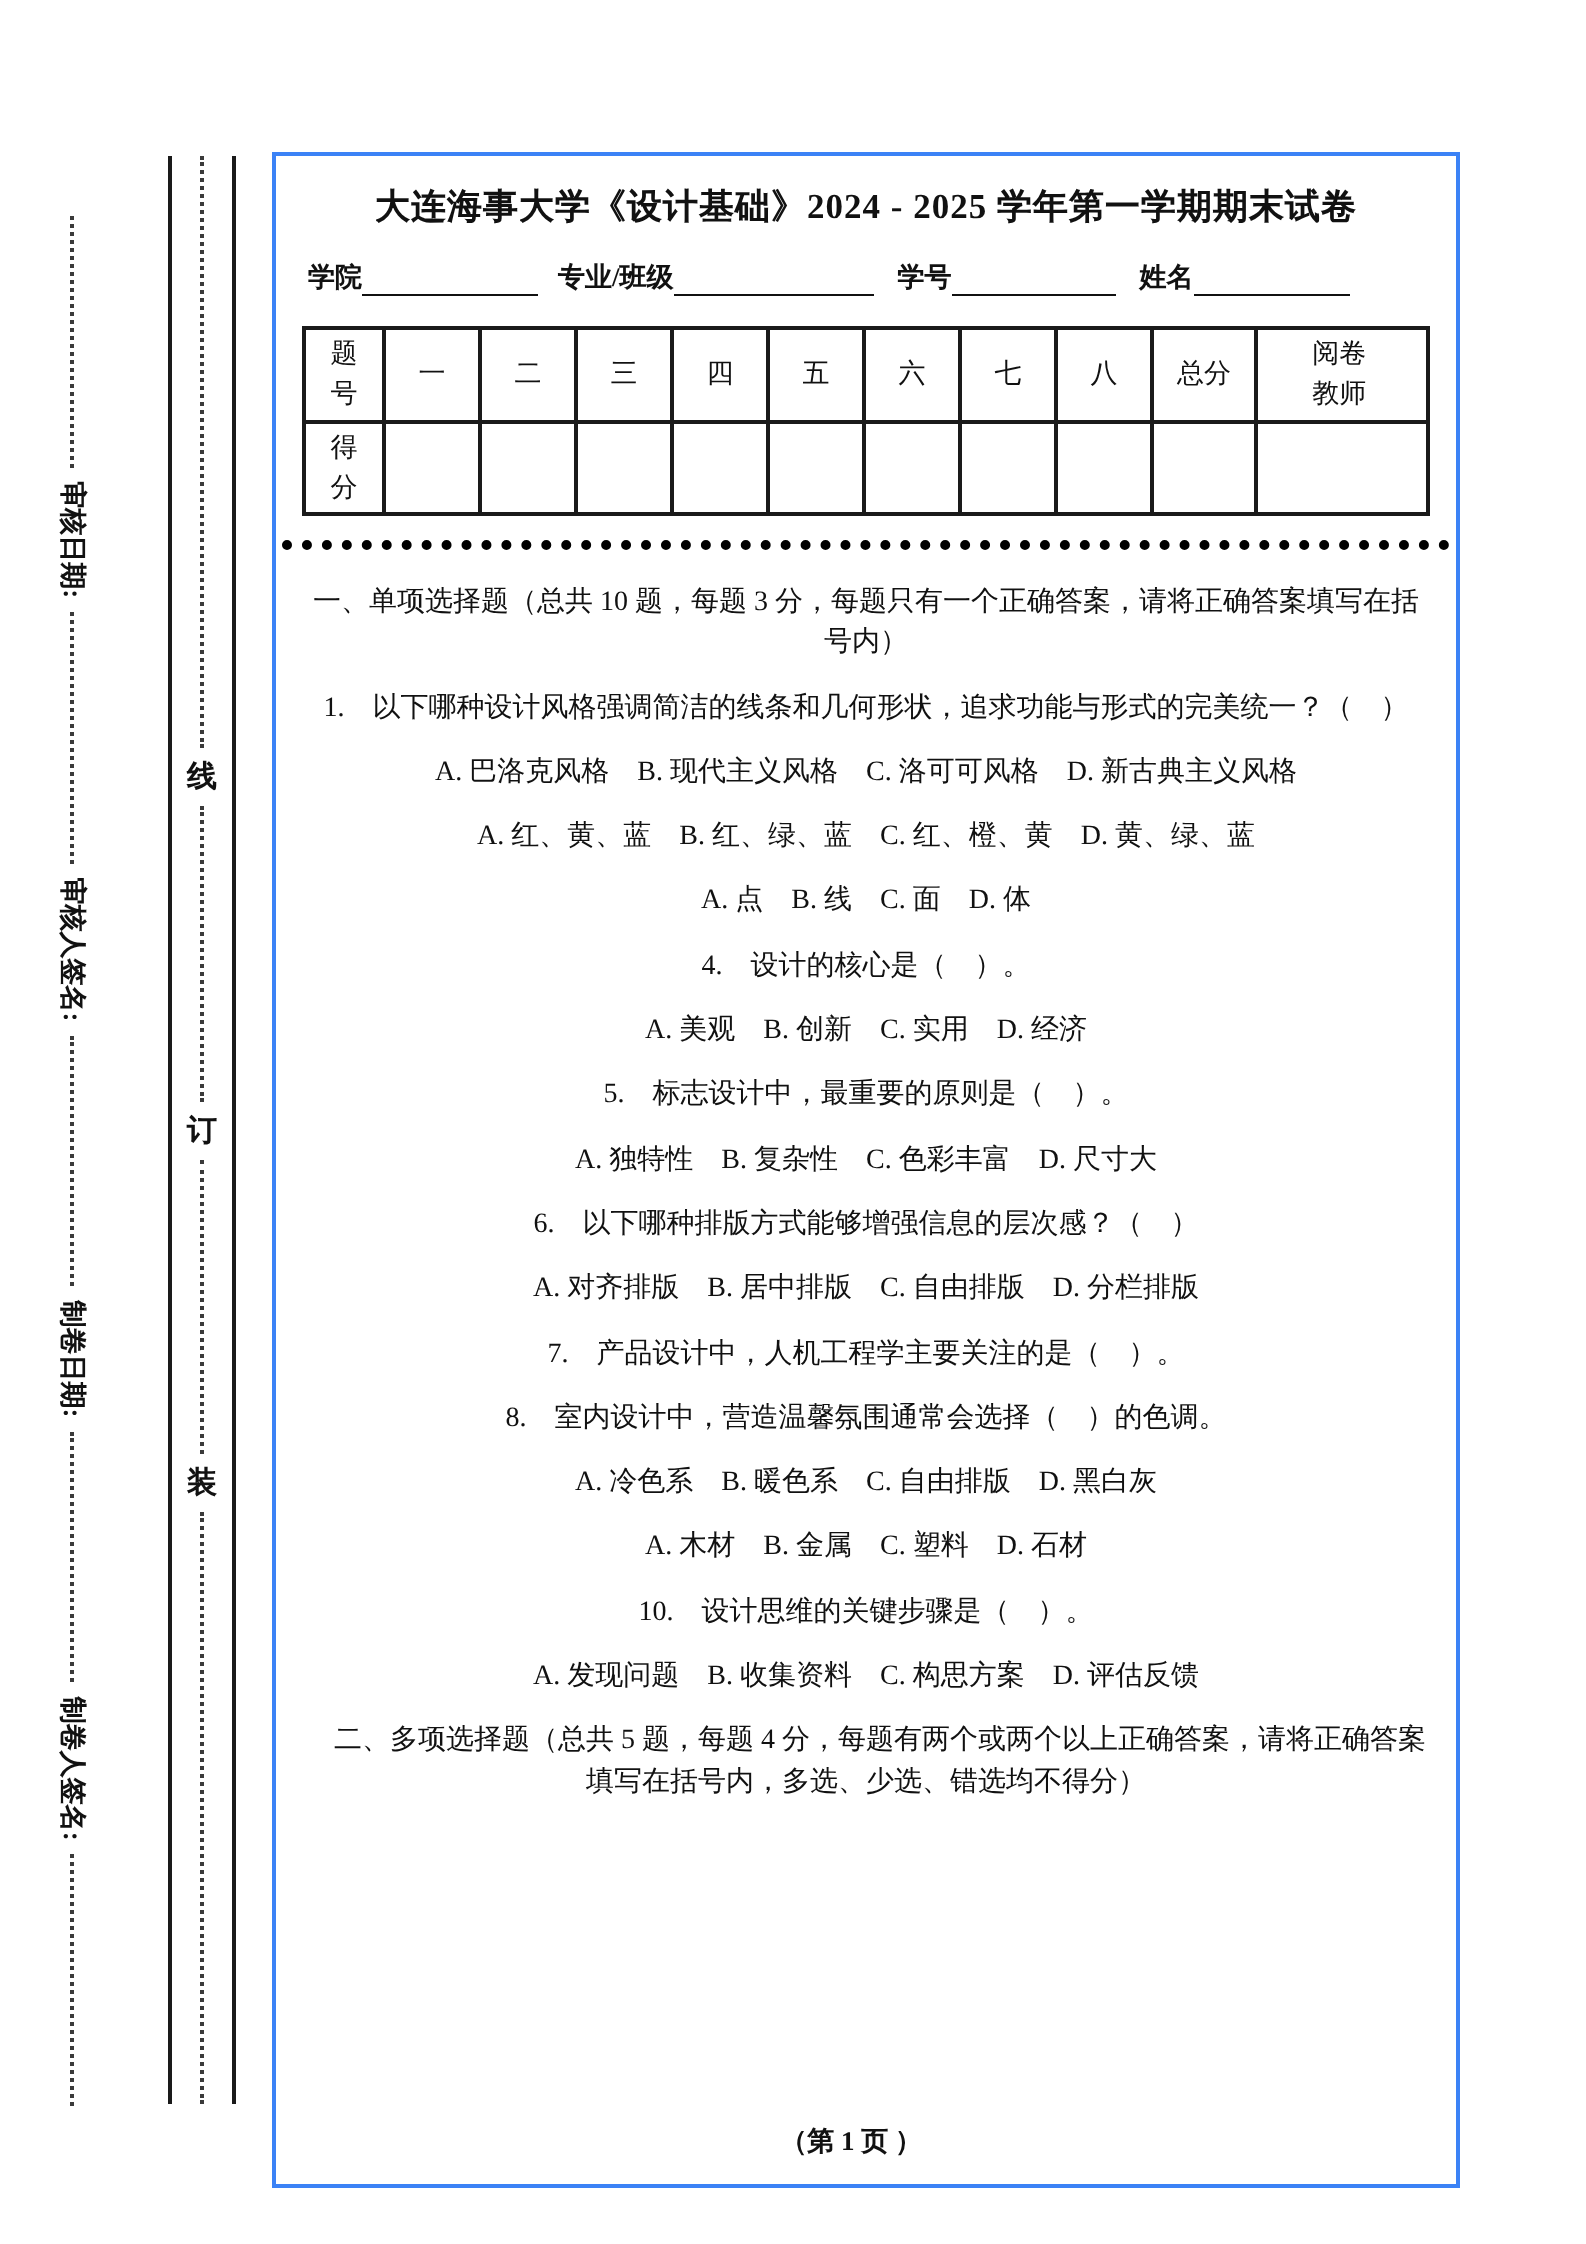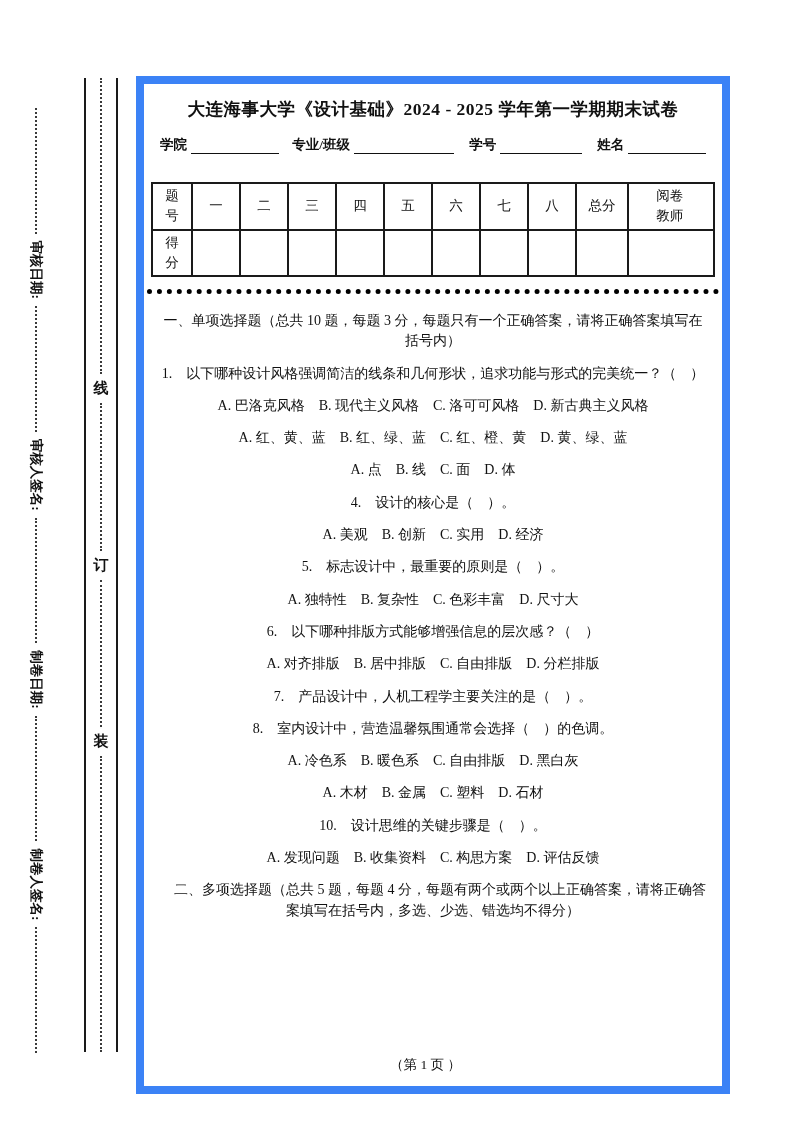--- a/index.html
+++ b/index.html
@@ -20,40 +20,40 @@
     position:absolute; left:84px; top:78px; width:34px; height:974px; box-sizing:border-box;
     border-left:2px solid #1a1a1a; border-right:2px solid #1a1a1a;
     display:flex; flex-direction:column; align-items:center;
   }
   .vdotseg{width:0; border-left:2px dotted #3a3a3a;}
   .f2{flex:2;} .f1{flex:1;}
   .bind-char{font-weight:bold; font-size:15px; padding:5px 0;}
   
   .main-box{
     position:absolute; left:136px; top:76px; width:594px; height:1018px;
-    border:8px solid #3b82f6; box-sizing:border-box;
+    border:2px solid #3b82f6; box-sizing:border-box;
   }
   .title{text-align:center; margin-top:13px; font-size:17.5px; font-weight:bold; letter-spacing:.5px;}
-  .info-line{display:flex; align-items:flex-end; margin:15px 16px 0; font-size:13.5px; font-weight:bold;justify-content:space-between;}
+  .info-line{display:flex; align-items:flex-end; margin:15px 16px 0; font-size:13.5px; font-weight:bold;}
   .info-line .lbl{white-space:nowrap;}
   .blank{border-bottom:1.5px solid #111; height:17px; display:inline-block;}
   .w1{width:88px; margin-right:10px;} .w2{width:100px; margin-right:12px;}
   .w3{width:82px; margin-right:12px;} .w4{width:78px;}
-  .score-table{border-collapse:collapse; margin:28px auto 0; table-layout:fixed; width:562px;
+  .score-table{border-collapse:collapse; margin:15px auto 0; table-layout:fixed; width:562px;
     font-size:13.5px; text-align:center;}
   .score-table td{border:2px solid #1a1a1a; padding:2px; overflow:hidden;}
   tr.r1{height:46px;} tr.r2{height:37px;}
   .vwrap1{display:inline-block; width:1.1em; word-break:break-all; line-height:1.5; text-align:center;}
   .vwrap2{display:inline-block; width:2.2em; word-break:break-all; line-height:1.5; text-align:left;}
   .dotted-sep{margin:12px 3px 0; height:0; border-top:5px dotted #000;}
   .questions{margin:17px 14px 0; font-size:14px; line-height:1.45;text-align:center;}
   .questions p{margin:0 0 12px;}
   .indent{text-indent:1em;}
   .footer{position:absolute; bottom:12px; left:0; right:15px; text-align:center;
-    font-weight:normal; font-size:13.5px;}
+    font-weight:bold; font-size:13.5px;}
 </style>
 </head>
 <body>
 
 <div class="page">
 
   <div class="side-fields">
     <span class="dotseg"></span>
     <span class="side-label">审核日期:</span>
     <span class="dotseg"></span>

